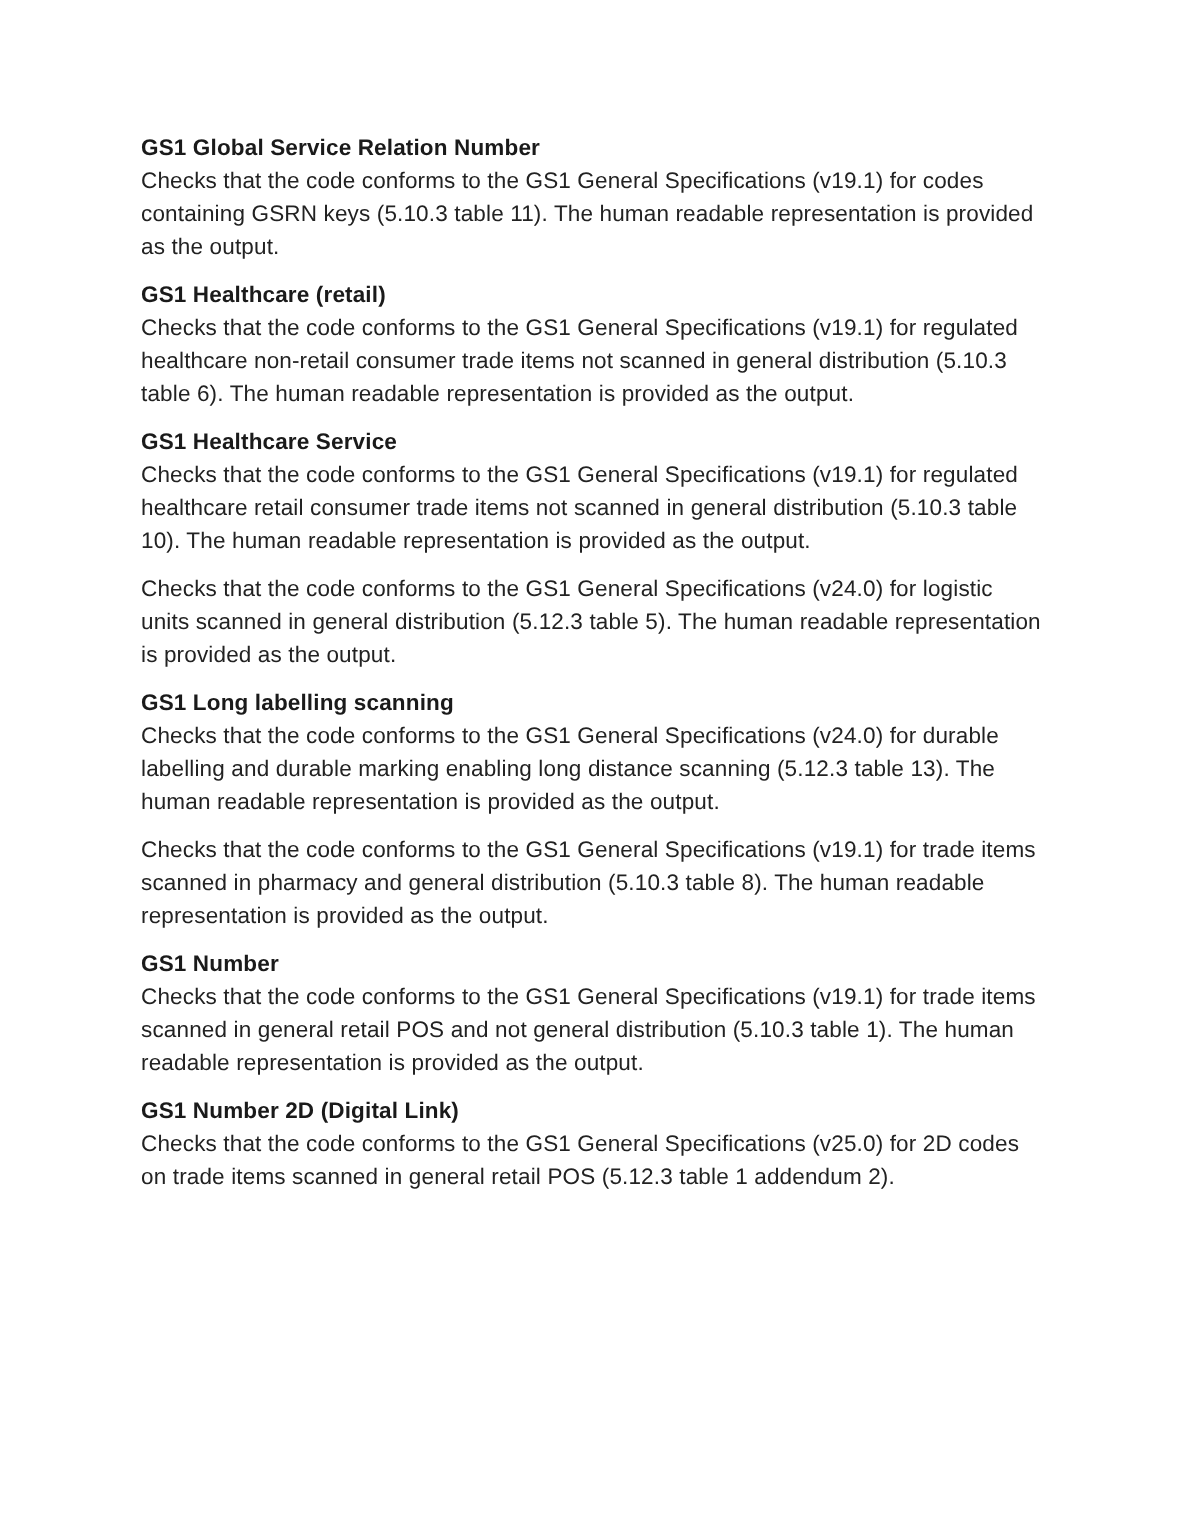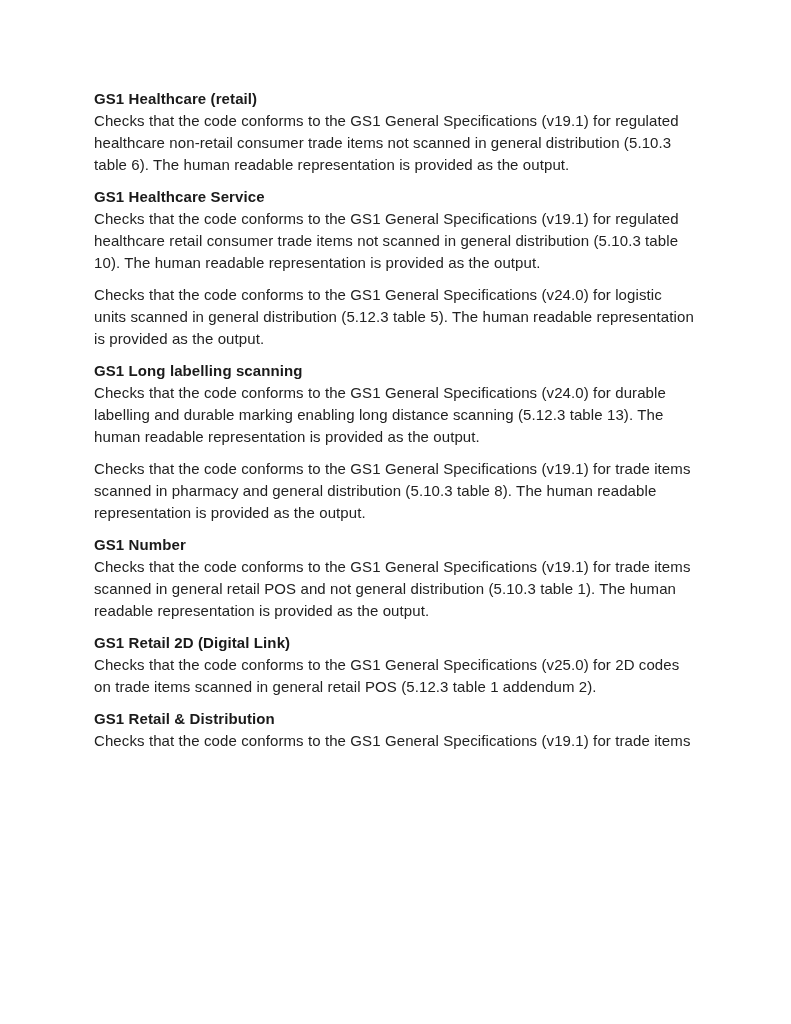--- a/index.html
+++ b/index.html
@@ -36,20 +36,24 @@
     font-weight: 400;
     color: #222222;
     letter-spacing: 0.1px;
   }
 </style>
 </head>
 <body>
 
 <div class="page">
 
+  <div class="section">
+    <h2>GS1 Global Service Relation Number</h2>
+    <p>Checks that the code conforms to the GS1 General Specifications (v19.1) for codes containing GSRN keys (5.10.3 table 11). The human readable representation is provided as the output.</p>
+  </div>
 
   <div class="section">
     <h2>GS1 Healthcare (retail)</h2>
     <p>Checks that the code conforms to the GS1 General Specifications (v19.1) for regulated healthcare non-retail consumer trade items not scanned in general distribution (5.10.3 table 6). The human readable representation is provided as the output.</p>
   </div>
 
   <div class="section">
     <h2>GS1 Healthcare Service</h2>
     <p>Checks that the code conforms to the GS1 General Specifications (v19.1) for regulated healthcare retail consumer trade items not scanned in general distribution (5.10.3 table 10). The human readable representation is provided as the output.</p>
   </div>
@@ -66,22 +70,18 @@
   <div class="section">
     <p>Checks that the code conforms to the GS1 General Specifications (v19.1) for trade items scanned in pharmacy and general distribution (5.10.3 table 8). The human readable representation is provided as the output.</p>
   </div>
 
   <div class="section">
     <h2>GS1 Number</h2>
     <p>Checks that the code conforms to the GS1 General Specifications (v19.1) for trade items scanned in general retail POS and not general distribution (5.10.3 table 1). The human readable representation is provided as the output.</p>
   </div>
 
   <div class="section">
-    <h2>GS1 Retail 2D (Digital Link)</h2>
+    <h2>GS1 Number 2D (Digital Link)</h2>
     <p>Checks that the code conforms to the GS1 General Specifications (v25.0) for 2D codes on trade items scanned in general retail POS (5.12.3 table 1 addendum 2).</p>
   </div>
 
-  <div class="section">
-    <h2>GS1 Retail &amp; Distribution</h2>
-    <p>Checks that the code conforms to the GS1 General Specifications (v19.1) for trade items</p>
-  </div>
 
 </div>
 
 </body></html>

